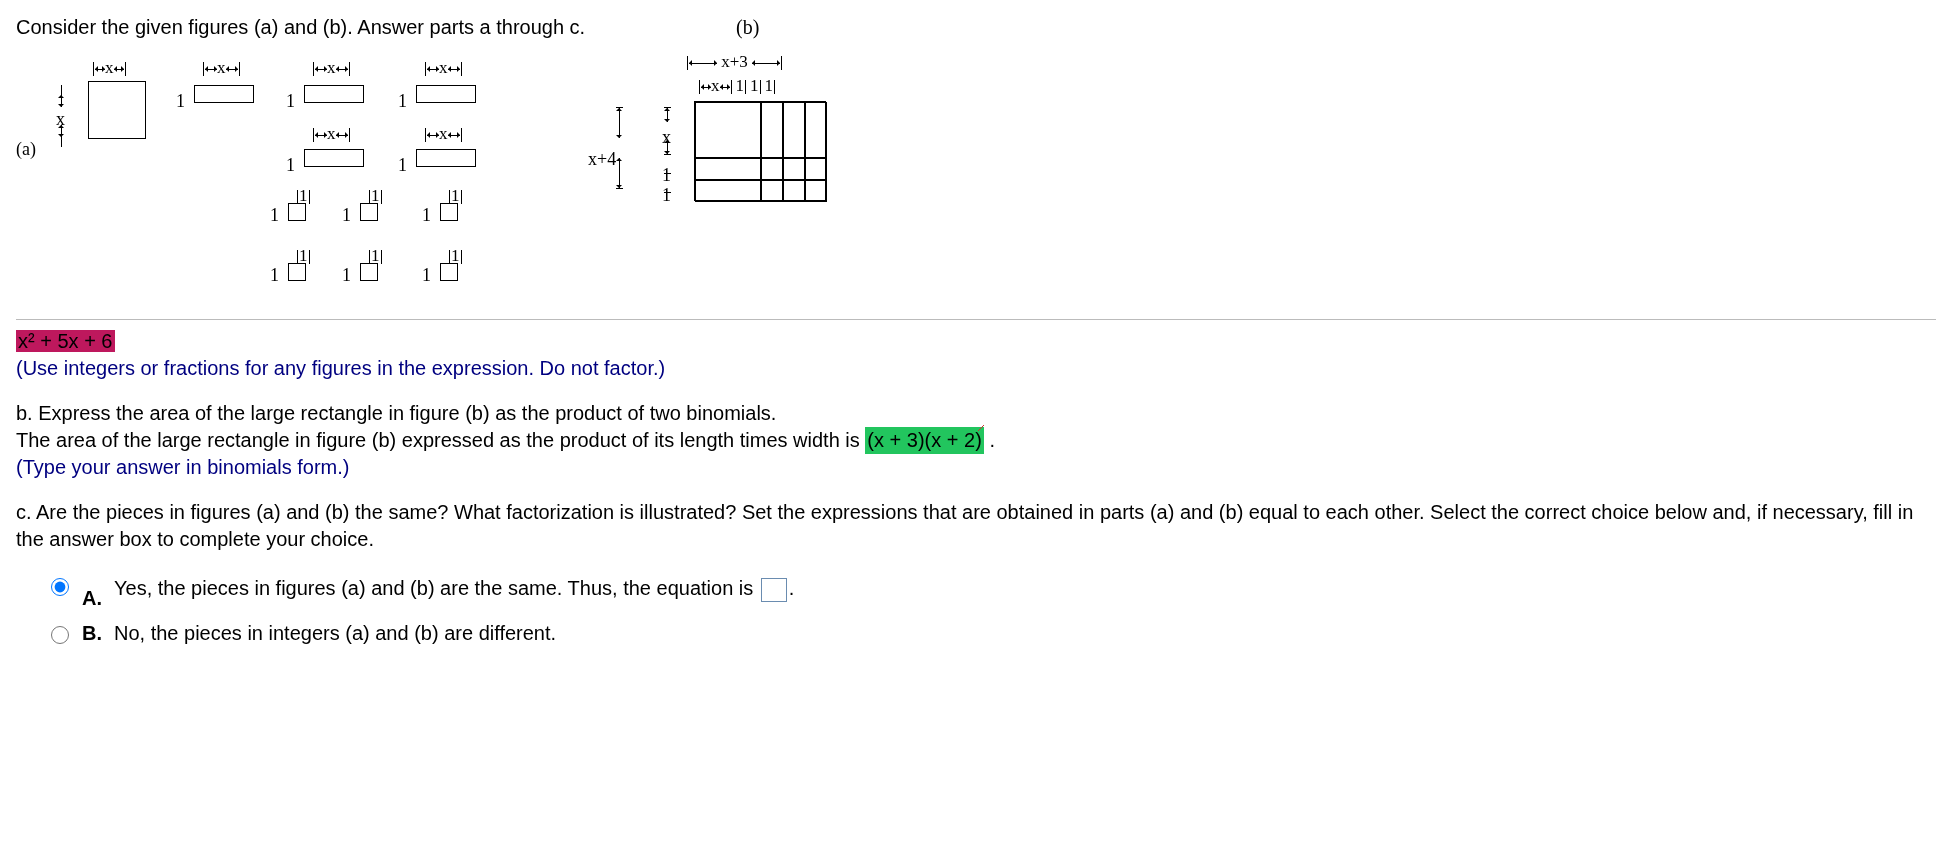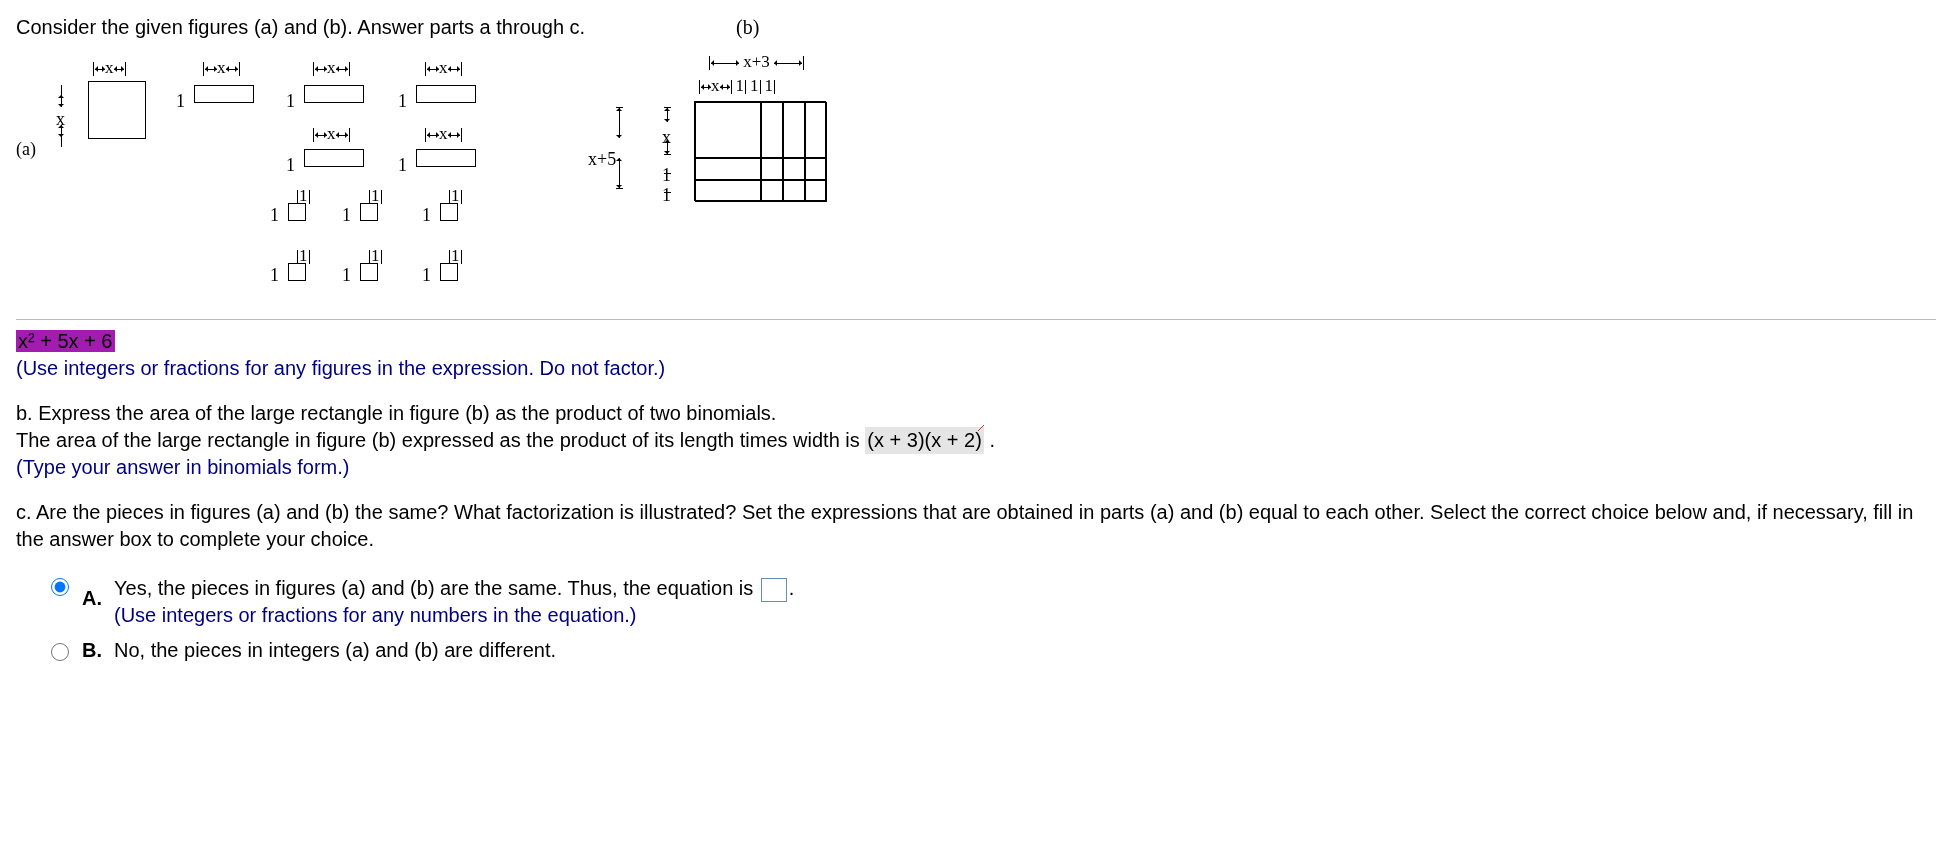--- a/index.html
+++ b/index.html
@@ -6,25 +6,25 @@
     font-family: Arial, Helvetica, sans-serif;
     font-size: 20px;
     color: #000;
     margin: 14px 16px;
     line-height: 1.35;
     width: 1920px;
   }
   .serif { font-family: "Times New Roman", Times, serif; }
   .blue-hint { color: navy; }
   .hl {
-    background: #a21caf;
+    background: #be185d;
     padding: 0 2px;
   }
   .hl-err {
-    background: #e5e5e5;
+    background: #22c55e;
     padding: 0 2px;
     position: relative;
     display: inline-block;
   }
   .hl-err::after {
     content: "";
     position: absolute;
     right: -2px;
     top: -2px;
     width: 10px;
@@ -141,32 +141,32 @@
     <div class="lab" style="left:326px; top:216px;">1</div>
     <div class="box" style="left:344px; top:216px; width:18px; height:18px;"></div>
 
     <span class="dim" style="left:432px; top:198px;"><span class="tick-l"></span><span>1</span><span class="tick-r"></span></span>
     <div class="lab" style="left:406px; top:216px;">1</div>
     <div class="box" style="left:424px; top:216px; width:18px; height:18px;"></div>
   </div>
 
   <div class="figB">
 
-    <span class="dim" style="left:92px; top:4px;">
+    <span class="dim" style="left:70px; top:4px;">
       <span class="tick-l"></span><span class="arr-h" style="width:28px;"></span>&nbsp;<span>x+3</span>&nbsp;<span class="arr-h" style="width:28px;"></span><span class="tick-r"></span>
     </span>
 
     <span class="dim" style="left:82px; top:28px;">
       <span class="tick-l"></span><span class="arr-h" style="width:10px;"></span><span>x</span><span class="arr-h" style="width:10px;"></span><span class="tick-r"></span><span style="display:inline-block;width:3px;"></span><span>1</span><span class="tick-r"></span><span style="display:inline-block;width:3px;"></span><span>1</span><span class="tick-r"></span><span style="display:inline-block;width:3px;"></span><span>1</span><span class="tick-r"></span>
     </span>
 
     <div class="lab" style="left:0px; top:60px;">
       <div style="width:7px; height:1px; background:#000;"></div>
       <div class="arr-v" style="height:30px; margin-left:3px;"></div>
-      <span style="position:absolute; left:-28px; top:40px; white-space:nowrap;">x+5</span>
+      <span style="position:absolute; left:-28px; top:40px; white-space:nowrap;">x+4</span>
       <div class="arr-v" style="height:30px; margin-left:3px; margin-top:20px;"></div>
       <div style="width:7px; height:1px; background:#000;"></div>
     </div>
 
     <div class="lab" style="left:48px; top:60px;">
       <div style="width:7px; height:1px; background:#000;"></div>
       <div class="arr-v" style="height:14px; margin-left:3px;"></div>
       <span style="position:absolute; left:-2px; top:18px;">x</span>
       <div class="arr-v" style="height:14px; margin-left:3px; margin-top:18px;"></div>
       <div style="width:7px; height:1px; background:#000;"></div>
@@ -214,21 +214,20 @@
 
 <div>c. Are the pieces in figures (a) and (b) the same? What factorization is illustrated? Set the expressions that are obtained in parts (a) and (b) equal to each other. Select the correct choice below and, if necessary, fill in the answer box to complete your choice.</div>
 
 <div style="height:14px;"></div>
 
 <div class="choice-row">
   <input type="radio" name="c" id="optA" checked="" style="">
   <div class="choice-letter">A.</div>
   <div>
     <span>Yes, the pieces in figures (a) and (b) are the same. Thus, the equation is </span><span class="ansbox"></span><span>.</span>
-    <div class="blue-hint"> (Use integers or fractions for any numbers in the equation.)</div>
   </div>
 </div>
 
 <div class="choice-row" style="align-items:center;">
   <input type="radio" name="c" id="optB" style="">
   <div class="choice-letter-single">B.</div>
   <div>No, the pieces in integers (a) and (b) are different.</div>
 </div>
 
 </body></html>

